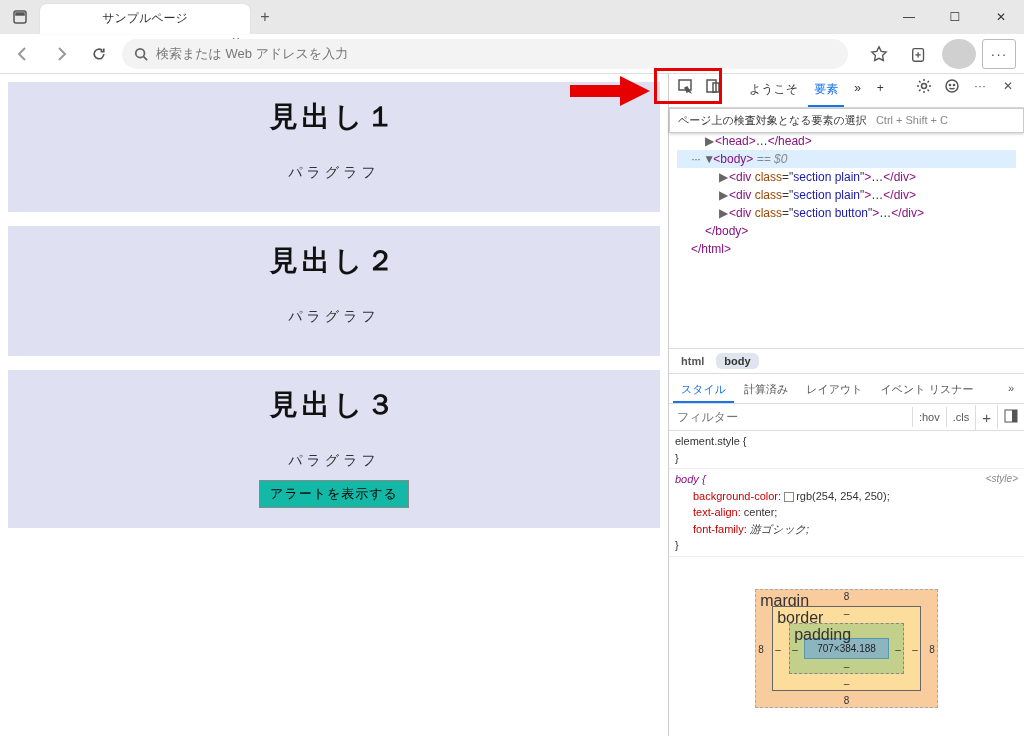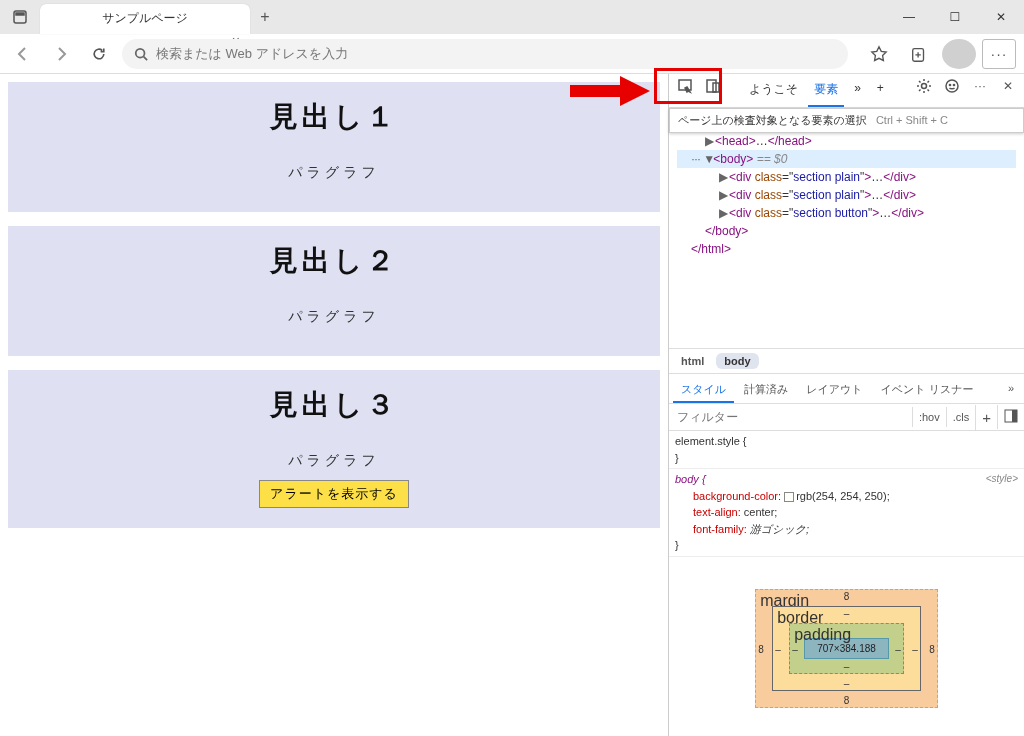--- a/index.html
+++ b/index.html
@@ -29,21 +29,21 @@
   .tool-icons svg { width: 18px; height: 18px; stroke: #555; fill: none; stroke-width: 1.5; }
   .avatar { width: 24px; height: 24px; background: #d0d0d0; border-radius: 50%; }
   .more-btn { border: 1px solid #bbb; border-radius: 3px; width: 32px; height: 28px; font-size: 14px; letter-spacing: 1px; }
 
   
   .content-row { display: flex; height: calc(736px - 34px - 40px); }
   .page { flex: 1; background: #fff; padding: 8px; overflow: hidden; position: relative; }
   .section { background: #dfe1f2; text-align: center; padding: 16px 0 20px; margin-bottom: 14px; }
   .section h1 { font-size: 28px; font-weight: bold; letter-spacing: 4px; color: #111; margin-bottom: 28px; font-family: "Yu Gothic", Meiryo, sans-serif; }
   .section p { font-size: 14px; color: #333; letter-spacing: 4px; margin-bottom: 10px; }
-  .section button { font-size: 13px; padding: 4px 10px; background: #fde047; border: 1px solid #888; letter-spacing: 1px; }
+  .section button { font-size: 13px; padding: 4px 10px; background: #14b8a6; border: 1px solid #888; letter-spacing: 1px; }
 
   .red-arrow { position: absolute; left: 570px; top: 76px; width: 80px; height: 30px; }
   .red-box { position: absolute; left: 654px; top: 68px; width: 68px; height: 36px; border: 3px solid #e60000; }
 
   
   .devtools { width: 356px; border-left: 1px solid #ccc; display: flex; flex-direction: column; background: #fff; font-size: 12px; }
   .dt-top { height: 34px; border-bottom: 1px solid #ddd; display: flex; align-items: flex-start; gap: 4px; padding: 0 4px; position: relative; }
   .dt-ib { width: 24px; height: 24px; display: flex; align-items: center; justify-content: center; color: #555; }
   .dt-ib svg { width: 16px; height: 16px; stroke: #555; fill: none; stroke-width: 1.5; }
   .dt-tab { padding: 7px 6px; color: #333; font-size: 12px; }

